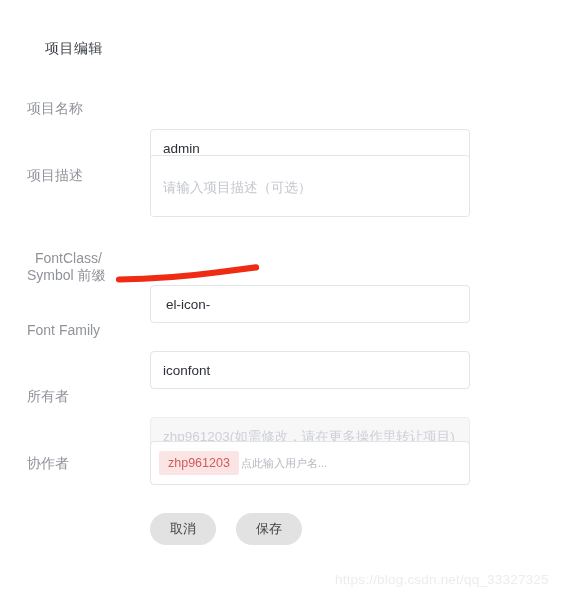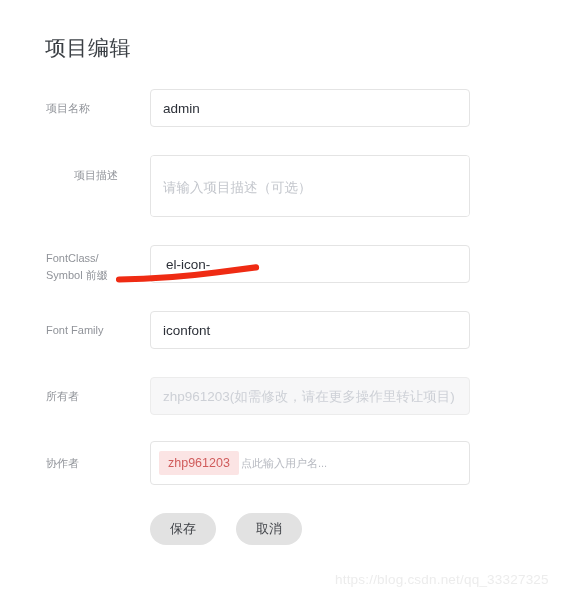--- a/index.html
+++ b/index.html
@@ -20,37 +20,37 @@
     position: absolute;
     left: 0; top: 0;
     width: 580px;
     height: 601px;
   }
 
   .page-title {
     position: absolute;
     left: 45px;
     top: 36px;
-    font-size: 21px;
+    font-size: 14px;
     color: #3a3f44;
     letter-spacing: 0.5px;
     line-height: 24px;
   }
 
   
   .form-row {
     position: absolute;
     left: 0;
     width: 580px;
   }
   .form-label {
     position: absolute;
-    left: 46px;
+    left: 27px;
     width: 100px;
-    font-size: 11px;
+    font-size: 14px;
     color: #909399;
     line-height: 17px;
   }
 
   .control {
     position: absolute;
     left: 150px;
     width: 320px;
     box-sizing: border-box;
     border: 1px solid #e4e4e4;
@@ -59,20 +59,21 @@
     font-size: 13.5px;
     color: #2c3038;
     font-family: "Liberation Sans", "DejaVu Sans", sans-serif;
     outline: none;
   }
 
   .input-single {
     height: 38px;
     padding: 0 12px;
     line-height: 36px;
+    margin-top: 40px;
   }
 
   .input-textarea {
     height: 62px;
     padding: 22px 12px;
     line-height: 20px;
     resize: none;
   }
 
   .control::placeholder {
@@ -173,26 +174,26 @@
 <div class="page">
 
   <div class="page-title">项目编辑</div>
 
   <div class="form-row" style="top:89px;">
     <div class="form-label" style="top:11px;">项目名称</div>
     <input class="control input-single" type="text" style="top: 0px;" value="admin">
   </div>
 
   <div class="form-row" style="top:155px;">
-    <div class="form-label" style="top:12px;text-align:center;">项目描述</div>
+    <div class="form-label" style="top:12px;">项目描述</div>
     <textarea class="control input-textarea" style="top: 0px;" placeholder="请输入项目描述（可选）"></textarea>
   </div>
 
   <div class="form-row" style="top:245px;">
-    <div class="form-label" style="top:5px;">FontClass/</div>
+    <div class="form-label" style="top:5px;margin-left:8px;">FontClass/</div>
     <div class="form-label" style="top:22px;">Symbol 前缀</div>
     <input class="control input-single" type="text" style="top: 0px; padding-left: 15px;" value="el-icon-">
   </div>
 
   <div class="form-row" style="top:311px;">
     <div class="form-label" style="top:11px;">Font Family</div>
     <input class="control input-single" type="text" style="top: 0px;" value="iconfont">
   </div>
 
   <div class="form-row" style="top:377px;">
@@ -202,22 +203,22 @@
 
   <div class="form-row" style="top:441px;">
     <div class="form-label" style="top:14px;">协作者</div>
     <div class="tag-field" style="top:0;">
       <span class="tag">zhp961203</span>
       <input class="tag-input" type="text" placeholder="点此输入用户名..." style="">
     </div>
   </div>
 
   <div class="button-bar">
+    <button class="btn">取消</button>
     <button class="btn">保存</button>
-    <button class="btn">取消</button>
   </div>
 
   <svg class="annotation" viewBox="0 0 150 26">
     <path d="M3,17.5 C25,17.2 62,15.5 100,10.5 C118,8.2 130,6.6 140,5.4" stroke="#ef2b13" stroke-width="6.2" stroke-linecap="round" fill="none"></path>
   </svg>
 
   <div class="watermark">https://blog.csdn.net/qq_33327325</div>
 
 </div>
 

